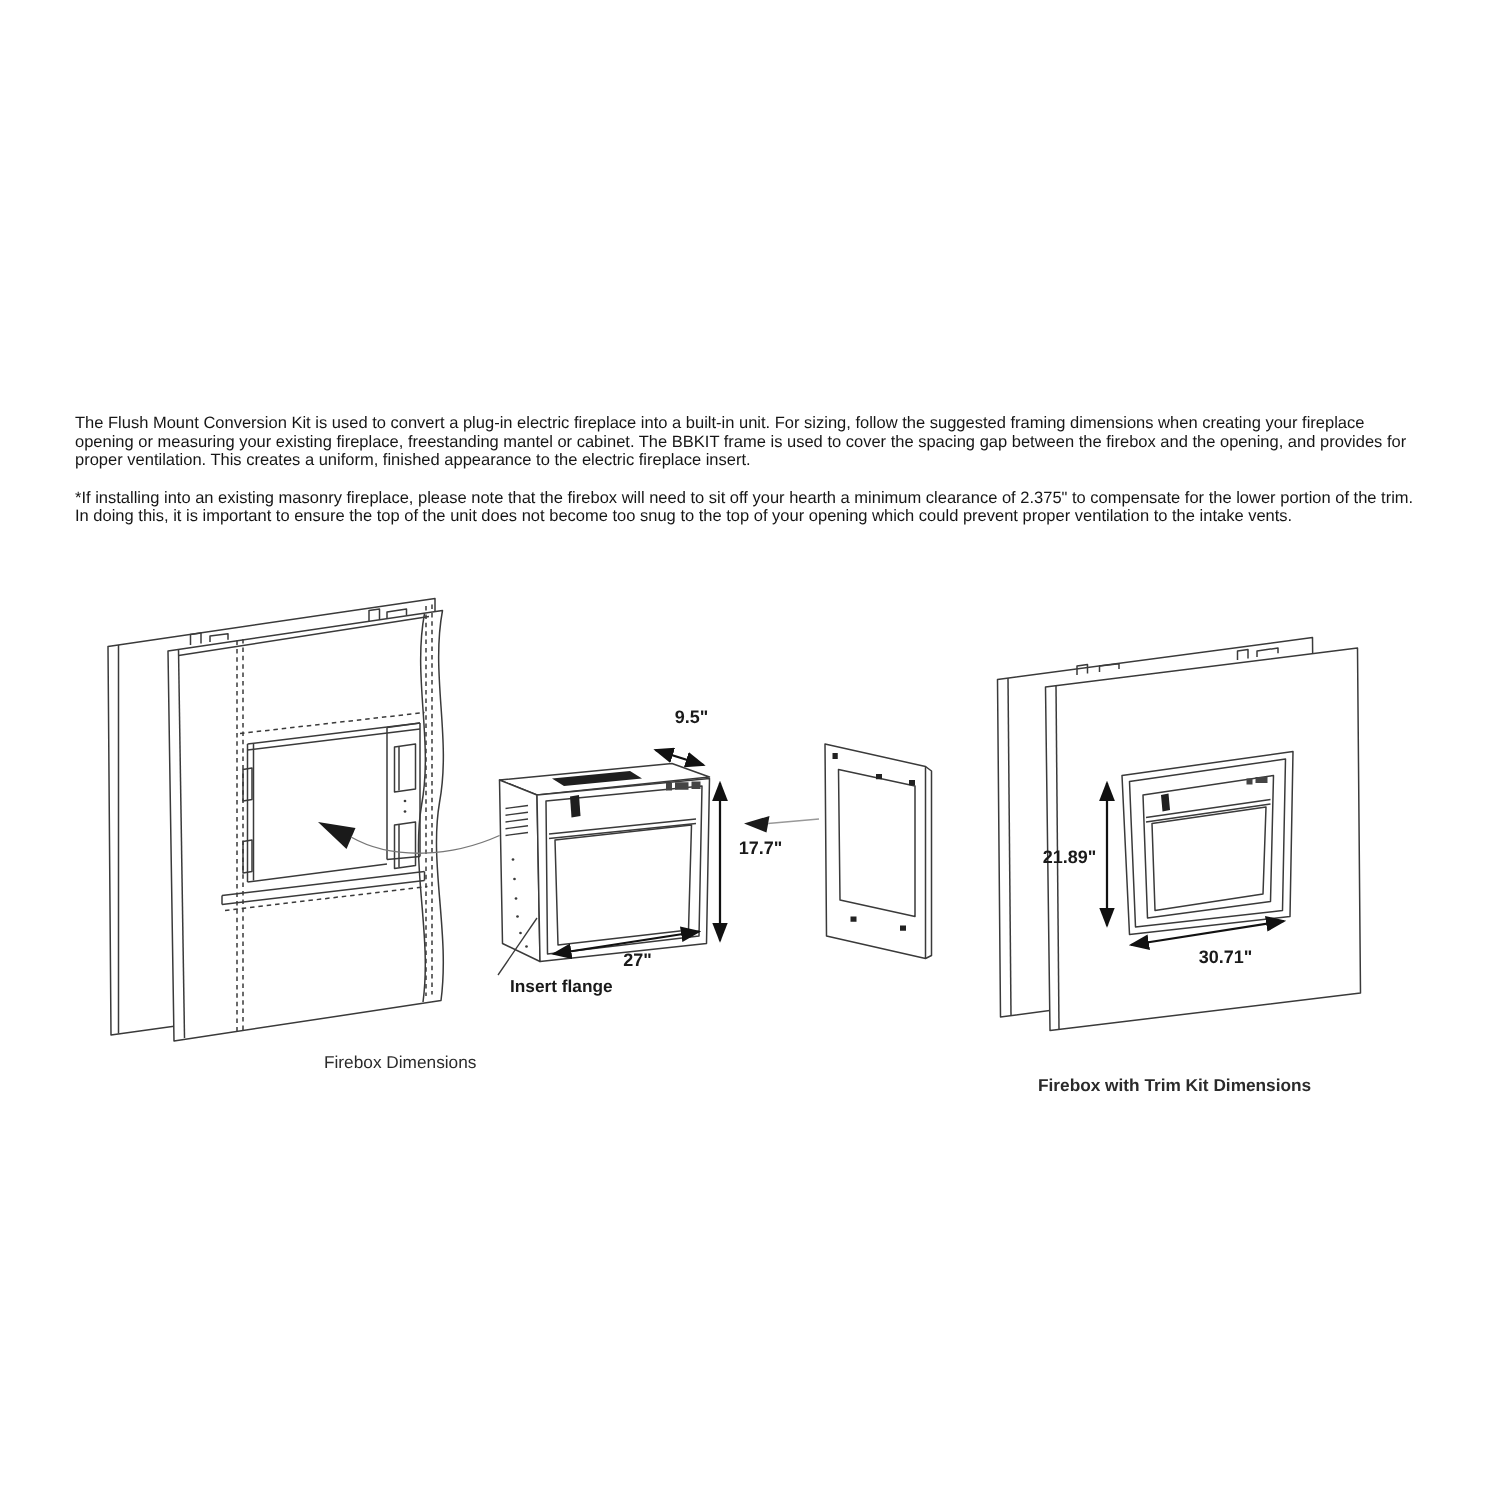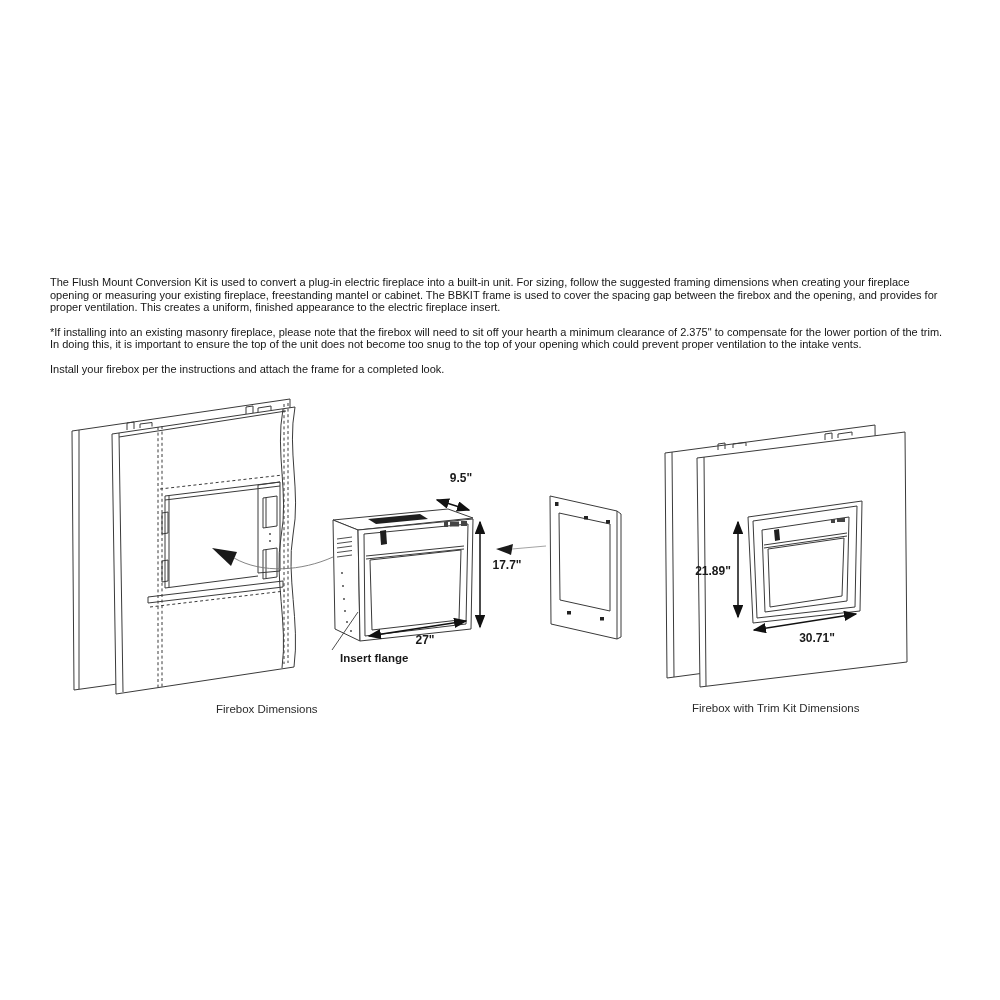--- a/index.html
+++ b/index.html
@@ -14,21 +14,20 @@
   .caption{position:absolute;font-size:11.5px;color:#2b2b2b;text-align:left;white-space:nowrap;}
 </style>
 </head>
 <body>
 
 <div class="page">
 
   <div class="text-block">
     <p>The Flush Mount Conversion Kit is used to convert a plug-in electric fireplace into a built-in unit. For sizing, follow the suggested framing dimensions when creating your fireplace opening or measuring your existing fireplace, freestanding mantel or cabinet. The BBKIT frame is used to cover the spacing gap between the firebox and the opening, and provides for proper ventilation. This creates a uniform, finished appearance to the electric fireplace insert.</p>
     <p>*If installing into an existing masonry fireplace, please note that the firebox will need to sit off your hearth a minimum clearance of 2.375" to compensate for the lower portion of the trim. In doing this, it is important to ensure the top of the unit does not become too snug to the top of your opening which could prevent proper ventilation to the intake vents.</p>
-    <p>Install your firebox per the instructions and attach the frame for a completed look.</p>
   </div>
 
   <svg class="diagram-svg" width="1000" height="345" viewBox="0 380 1000 345">
     <defs>
       <marker id="ah" markerWidth="9" markerHeight="7" refX="8" refY="3.5" orient="auto-start-reverse">
         <path d="M0,0 L9,3.5 L0,7 z" fill="#111"></path>
       </marker>
     </defs>
 
     <g stroke="#3a3a3a" stroke-width="1" fill="none" stroke-linejoin="round">
@@ -169,15 +168,15 @@
 
   <span class="dim" style="left:438px;top:471px;width:46px;">9.5"</span>
   <span class="dim" style="left:485px;top:558px;width:44px;">17.7"</span>
   <span class="dim" style="left:403px;top:633px;width:44px;">27"</span>
   <span class="dim" style="left:689px;top:564px;width:48px;">21.89"</span>
   <span class="dim" style="left:793px;top:631px;width:48px;">30.71"</span>
 
   <span class="flange-label" style="left:310px;top:652px;padding-left:30px;">Insert flange</span>
 
   <span class="caption" style="left:216px;top:703px;width:160px;">Firebox Dimensions</span>
-  <span class="caption" style="left:692px;top:702px;width:200px;">Firebox with Trim Kit Dimensions</span>
+  <span class="caption" style="left:692px;top:718px;width:200px;font-weight:bold;">Firebox with Trim Kit Dimensions</span>
 
 </div>
 
 </body></html>

